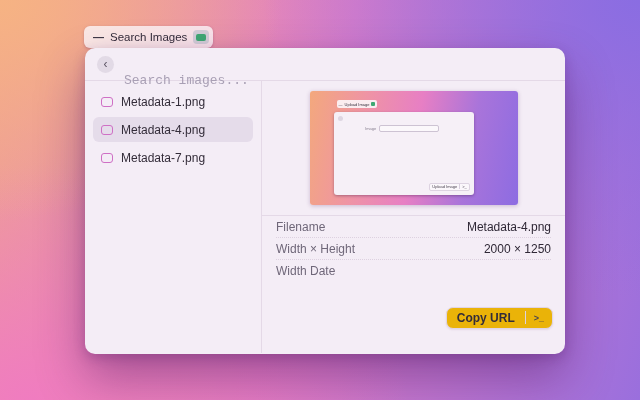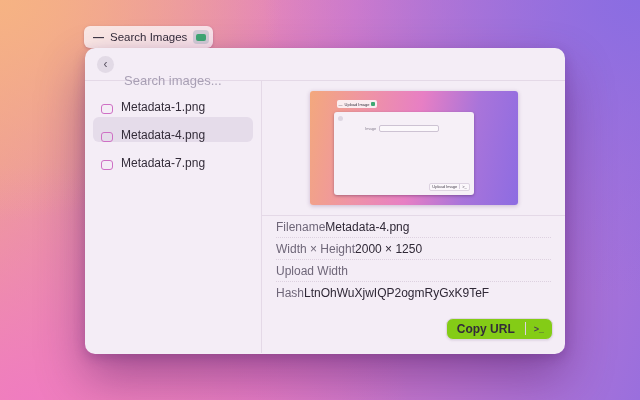--- a/index.html
+++ b/index.html
@@ -33,26 +33,26 @@
     position: absolute; left: 85px; top: 48px; width: 480px; height: 306px;
     background: #f4edf6; border-radius: 10px; overflow: hidden;
     box-shadow: 0 24px 48px rgba(80,25,100,0.45), 0 4px 12px rgba(80,25,100,0.25);
   }
   .searchbar { height: 33px; display: flex; align-items: center; gap: 10px;
     padding: 0 12px; border-bottom: 1px solid #e4d9e7; }
   .back-btn { width: 17px; height: 17px; border-radius: 50%; background: #e2dae6;
     color: #5d5565; font-size: 12px; display: flex; align-items: center;
     justify-content: center; line-height: 1; flex: 0 0 auto; cursor: default; }
   .search-input { flex: 1; border: none; outline: none; background: transparent;
-    font-size: 13px; color: #332c39; font-family: Liberation Sans, sans-serif; margin-top: 32px; }
+    font-size: 13px; color: #332c39; font-family: Liberation Mono, monospace; margin-top: 32px; }
   .search-input::placeholder { color: #a89fb4; }
 
   .bodyrow { display: flex; height: 272px; }
   .sidebar { width: 177px; border-right: 1px solid #e4d9e7; padding: 8px; flex: 0 0 auto; }
-  .item { height: 25px; display: flex; align-items: flex-end; gap: 8px; padding: 0 8px;
+  .item { height: 25px; display: flex; align-items: center; gap: 8px; padding: 0 8px;
     border-radius: 6px; margin-bottom: 3px; font-size: 12px; color: #332c39; }
   .item.selected { background: #e5dcea; }
   .file-icon { width: 12px; height: 10px; border: 1.5px solid #cf70c5; border-radius: 3px; flex: 0 0 auto; }
   .item-label { white-space: nowrap; }
 
   .detail { flex: 1; display: flex; flex-direction: column; }
   .preview-area { height: 134px; display: flex; align-items: center; justify-content: center; }
   .preview { width: 208px; height: 114px; border-radius: 3px; position: relative;
     background: linear-gradient(100deg, #f3a87d 0%, #ef94a4 25%, #e77fc4 50%, #a974da 75%, #8d6ce2 100%);
     box-shadow: 0 1px 4px rgba(80,30,100,0.25); }
@@ -67,29 +67,29 @@
   .mini-row { position: absolute; left: 22%; top: 16%; display: flex; align-items: center; gap: 3px; }
   .mini-label { font-size: 4px; color: #8a8292; }
   .mini-input { width: 60px; height: 7px; border: 1px solid #cdc3d3; border-radius: 2px;
     background: rgba(255,255,255,0.55); }
   .mini-btn { position: absolute; right: 4px; bottom: 4px; height: 8px;
     background: #fbf7fb; border: 0.5px solid #ddd3e1; border-radius: 2px;
     display: flex; align-items: center; font-size: 4px; color: #4a4350; padding: 0 2px; gap: 2px; }
   .mini-btn .msep { width: 1px; height: 5px; background: #d8cede; }
 
   .meta { border-top: 1px solid #e4d9e7; padding: 0 14px; }
-  .meta-row { display: flex; justify-content: flex-start; align-items: center;
+  .meta-row { display: flex; justify-content: space-between; align-items: center;
     height: 22px; border-bottom: 1px dotted #ddd1e0; font-size: 12px; }
   .meta-row:last-child { border-bottom: none; }
   .meta-label { color: #6f6779; }
   .meta-value { color: #2f2836; font-weight: 500; }
 
   .actionbar { flex: 1; display: flex; align-items: center; justify-content: flex-end;
     padding-right: 12px; }
-  .btn-group { display: flex; align-items: center; height: 22px; background: #84cc16;
+  .btn-group { display: flex; align-items: center; height: 22px; background: #eab308;
     border: 1px solid #e0d5e4; border-radius: 7px;
     box-shadow: 0 1px 2px rgba(80,30,100,0.10); }
   .btn-copy { font-size: 12px; font-weight: 600; color: #332c39; padding: 0 10px; cursor: default; }
   .btn-sep { width: 1px; height: 13px; background: #ddd2e1; }
   .btn-term { font-size: 9px; font-weight: 700; color: #4a4350; padding: 0 8px; cursor: default; }
 </style>
 </head>
 <body>
 
 <div class="stage">
@@ -153,25 +153,21 @@
         <div class="meta">
           <div class="meta-row">
             <span class="meta-label">Filename</span>
             <span class="meta-value">Metadata-4.png</span>
           </div>
           <div class="meta-row">
             <span class="meta-label">Width × Height</span>
             <span class="meta-value">2000 × 1250</span>
           </div>
           <div class="meta-row">
-            <span class="meta-label">Upload Width</span>
-          </div>
-          <div class="meta-row">
-            <span class="meta-label">Hash</span>
-            <span class="meta-value">LtnOhWuXjwIQP2ogmRyGxK9TeF</span>
+            <span class="meta-label">Width Date</span>
           </div>
         </div>
 
         <div class="actionbar">
           <div class="btn-group">
             <span class="btn-copy">Copy URL</span>
             <span class="btn-sep"></span>
             <span class="btn-term">&gt;_</span>
           </div>
         </div>

